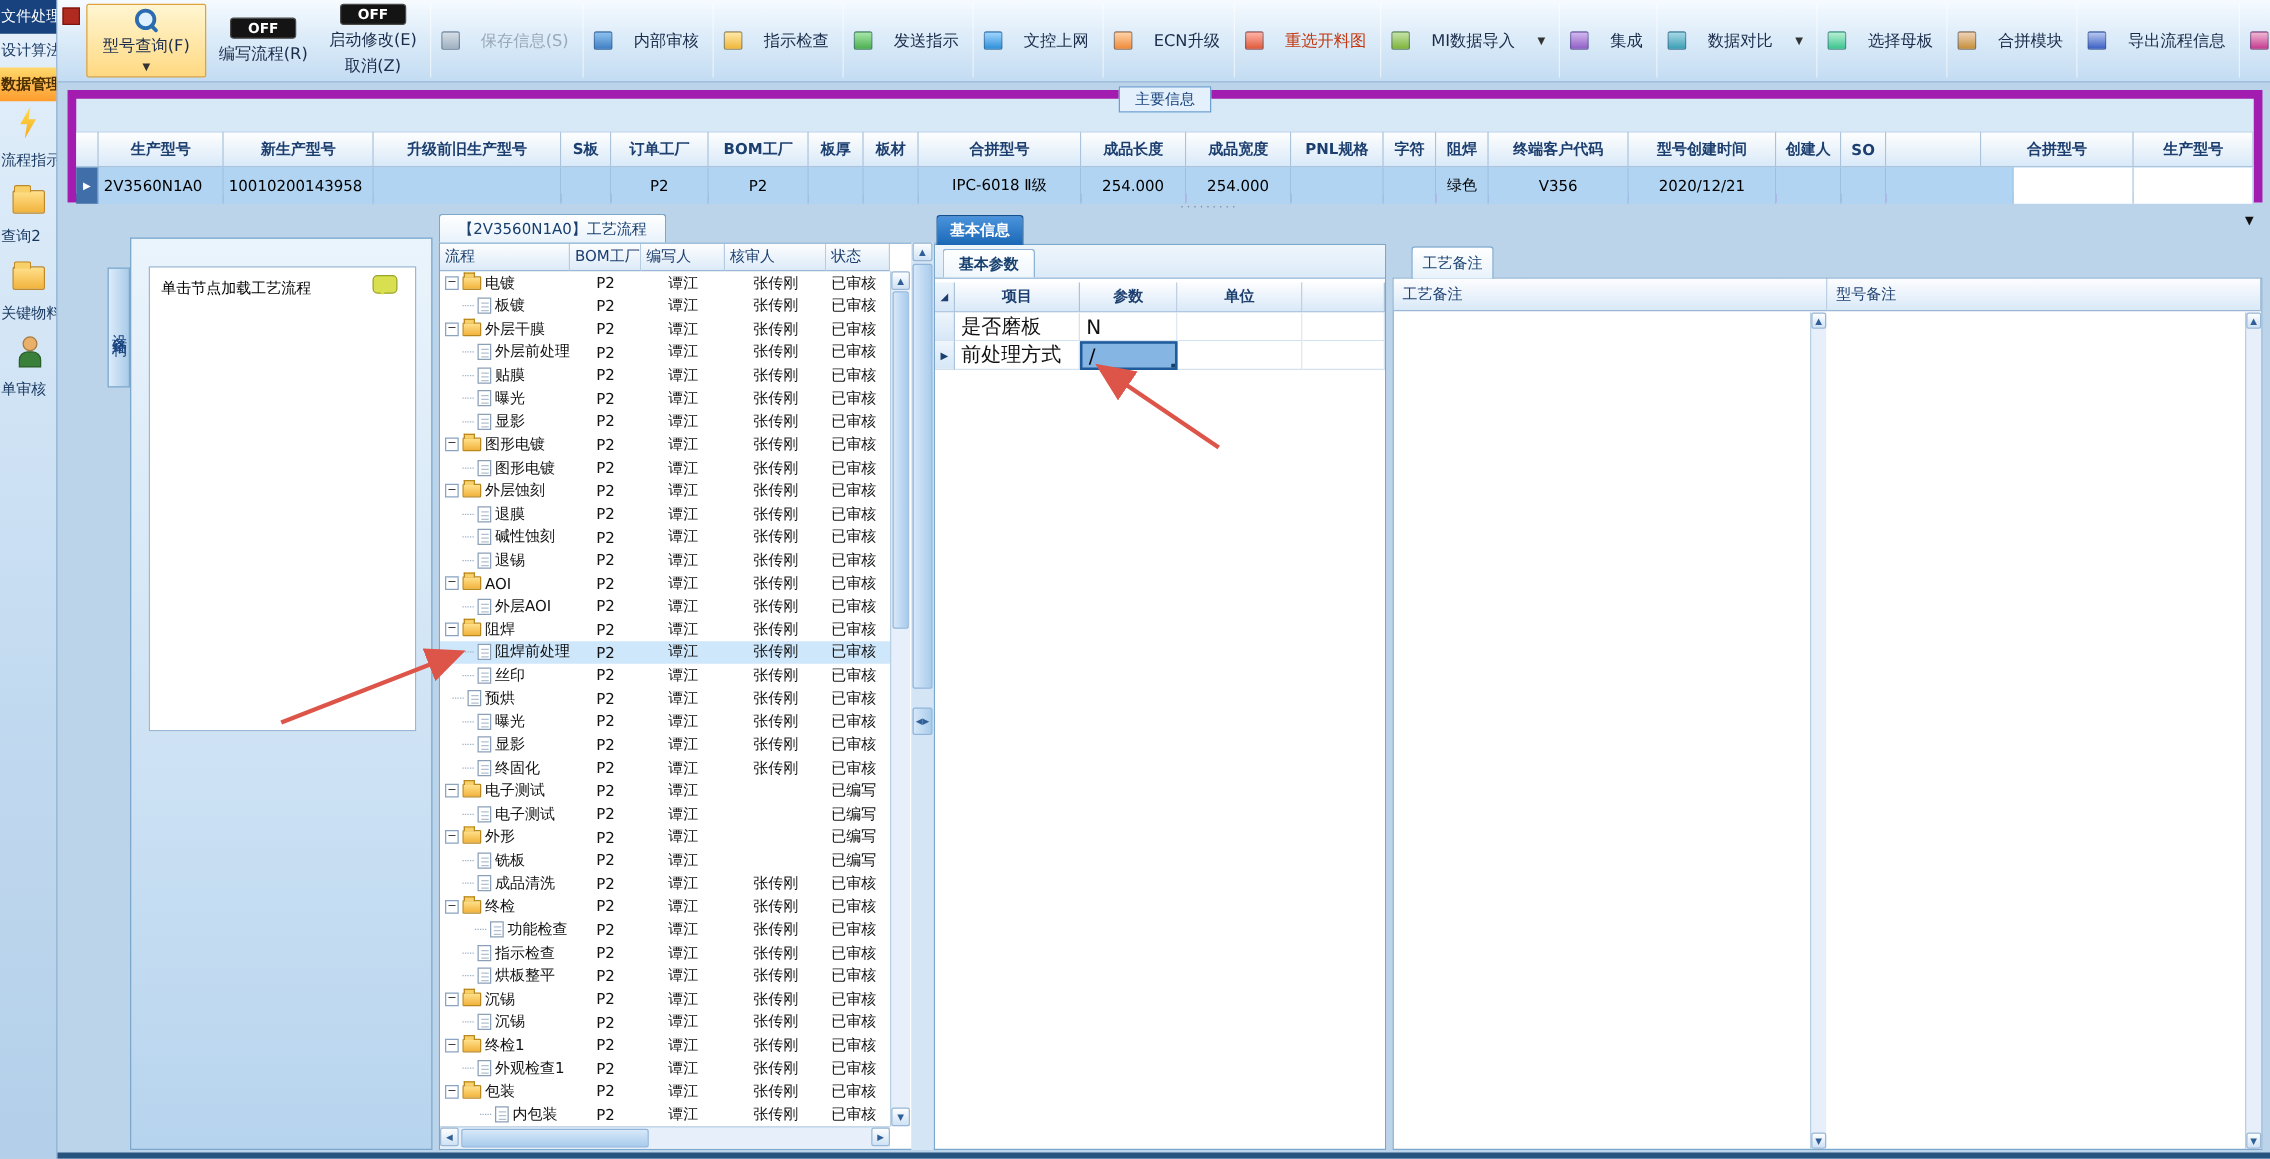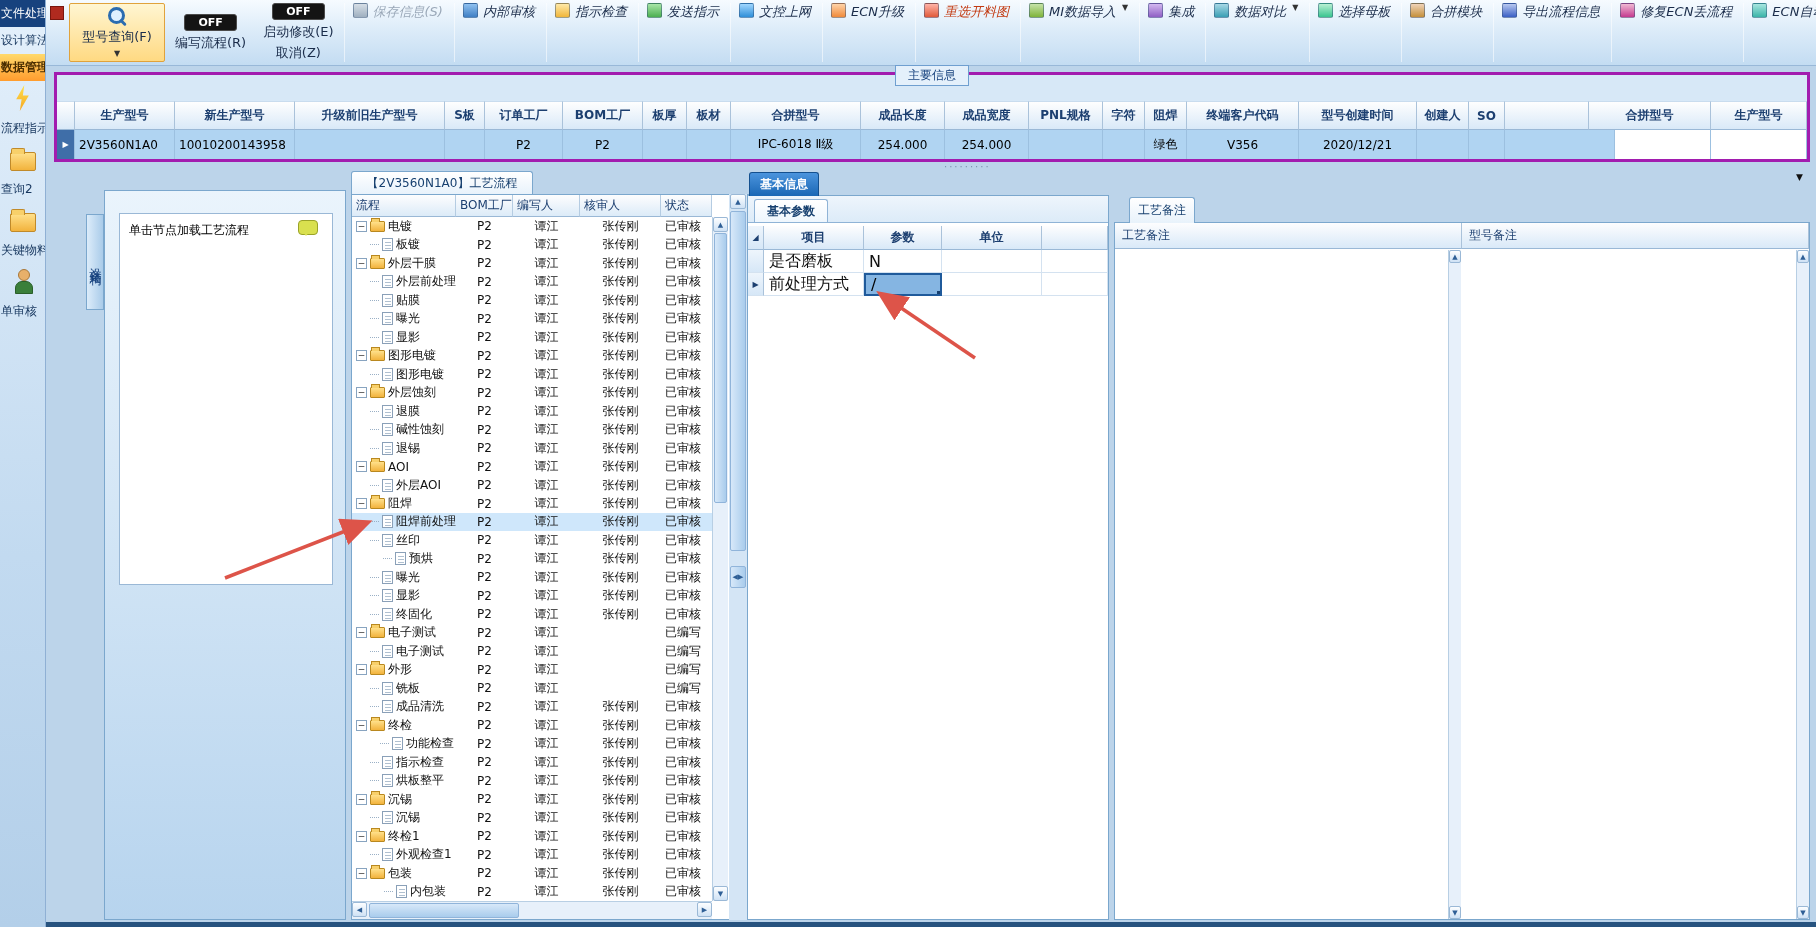--- a/index.html
+++ b/index.html
@@ -42,22 +42,22 @@
   .mq-icon{width:18px;height:18px;position:relative;}
   .mq-icon::before{content:'';position:absolute;width:11px;height:11px;border:3px solid #2b6cb0;
     border-radius:50%;left:0;top:0;background:#dff0ff;}
   .mq-icon::after{content:'';position:absolute;width:8px;height:3px;background:#2b6cb0;
     transform:rotate(45deg);right:-1px;bottom:1px;border-radius:2px;}
   .tb-stack{display:flex;flex-direction:column;align-items:center;justify-content:center;
     gap:3px;padding:0 7px;flex:none;}
   .off-badge{background:#141414;color:#fff;font-weight:bold;font-size:11px;
     padding:1px 13px;border-radius:3px;border:1px solid #4a4a4a;}
   .tb-stack-label{font-size:13px;color:#1a2c4a;}
-  .tb-btn{display:flex;gap:5px;padding:0 8px;font-size:13px;color:#1a2c4a;
-    flex:none;border-left:1px solid rgba(255,255,255,.55);font-style:italic;}
+  .tb-btn{display:flex;align-items:center;gap:17px;padding:0 8px;font-size:13px;color:#1a2c4a;
+    flex:none;border-left:1px solid rgba(255,255,255,.55);}
   .tb-btn.disabled .tb-lbl{color:#9aa8b8;}
   .tb-btn.emph .tb-lbl{color:#c23a12;}
   .tb-dd{font-size:8px;color:#333;margin-left:1px;}
   .tb-icon{width:15px;height:15px;border-radius:2px;border:1px solid rgba(40,70,110,.45);flex:none;}
   .ic-save-icon{background:linear-gradient(#d6dee6,#9fb0c0);}
   .ic-audit-icon{background:linear-gradient(#8fc1f0,#3f7fc4);}
   .ic-inspect-icon{background:linear-gradient(#ffe9a8,#f0b63a);}
   .ic-send-icon{background:linear-gradient(#a8e6a8,#4caf50);}
   .ic-docnet-icon{background:linear-gradient(#9fd6ff,#2f8fd8);}
   .ic-ecnup-icon{background:linear-gradient(#ffd3a8,#f08a3a);}
@@ -65,21 +65,21 @@
   .ic-import-icon{background:linear-gradient(#c5e3a8,#7fb43a);}
   .ic-integrate-icon{background:linear-gradient(#d3b8f0,#8f5fc4);}
   .ic-compare-icon{background:linear-gradient(#a8d8e6,#3a9fb4);}
   .ic-board-icon{background:linear-gradient(#b8f0d3,#3ac48f);}
   .ic-merge-icon{background:linear-gradient(#f0d3b8,#c48f3a);}
   .ic-export-icon{background:linear-gradient(#b8c8f0,#3a5fc4);}
   .ic-repair-icon{background:linear-gradient(#f0b8d3,#c43a8f);}
   .ic-autonet-icon{background:linear-gradient(#a8e6e0,#3ab4a8);}
   
   #main-info{position:absolute;left:54px;top:72px;width:1756px;height:90px;
-    border:3px solid #a21caf;background:#d7e8f7;}
+    border:7px solid #a21caf;background:#d7e8f7;}
   #gb-label{position:absolute;left:50%;top:-10px;transform:translateX(-50%);
     background:#e4f0fb;border:1px solid #6f9fd0;padding:1px 12px;font-size:12px;color:#17427e;z-index:2;}
   #mi-header,#mi-row{position:absolute;left:0;display:flex;width:100%;}
   #mi-header{top:26px;height:29px;}
   #mi-row{top:55px;height:29px;}
   .mi-hcell{height:29px;display:flex;align-items:center;justify-content:center;
     background:linear-gradient(#fefefe,#d9e9f8);border-right:1px solid #aac2da;
     border-bottom:1px solid #9ab8d6;border-top:1px solid #c9dcee;
     color:#1c3f70;font-weight:bold;font-size:12px;overflow:hidden;white-space:nowrap;flex:none;}
   .mi-cell{height:29px;display:flex;align-items:center;justify-content:center;
@@ -562,21 +562,21 @@
           <span class="dotline"></span>
           <span class="icon-page"></span>
           <span class="tr-text">丝印</span>
         </div>
         <div class="tr-cell tr-mid" style="width: 57px;">P2</div>
         <div class="tr-cell tr-mid" style="width: 67px;">谭江</div>
         <div class="tr-cell tr-mid" style="width: 81px;">张传刚</div>
         <div class="tr-cell tr-status" style="width: 51px;">已审核</div>
       </div>
       <div class="tree-row">
-        <div class="tr-cell tr-label" style="width: 104px; padding-left: 31px;">
+        <div class="tr-cell tr-label" style="width: 104px; padding-left: 10px;">
           <span class="dotline"></span>
           <span class="icon-page"></span>
           <span class="tr-text">预烘</span>
         </div>
         <div class="tr-cell tr-mid" style="width: 57px;">P2</div>
         <div class="tr-cell tr-mid" style="width: 67px;">谭江</div>
         <div class="tr-cell tr-mid" style="width: 81px;">张传刚</div>
         <div class="tr-cell tr-status" style="width: 51px;">已审核</div>
       </div>
       <div class="tree-row">

